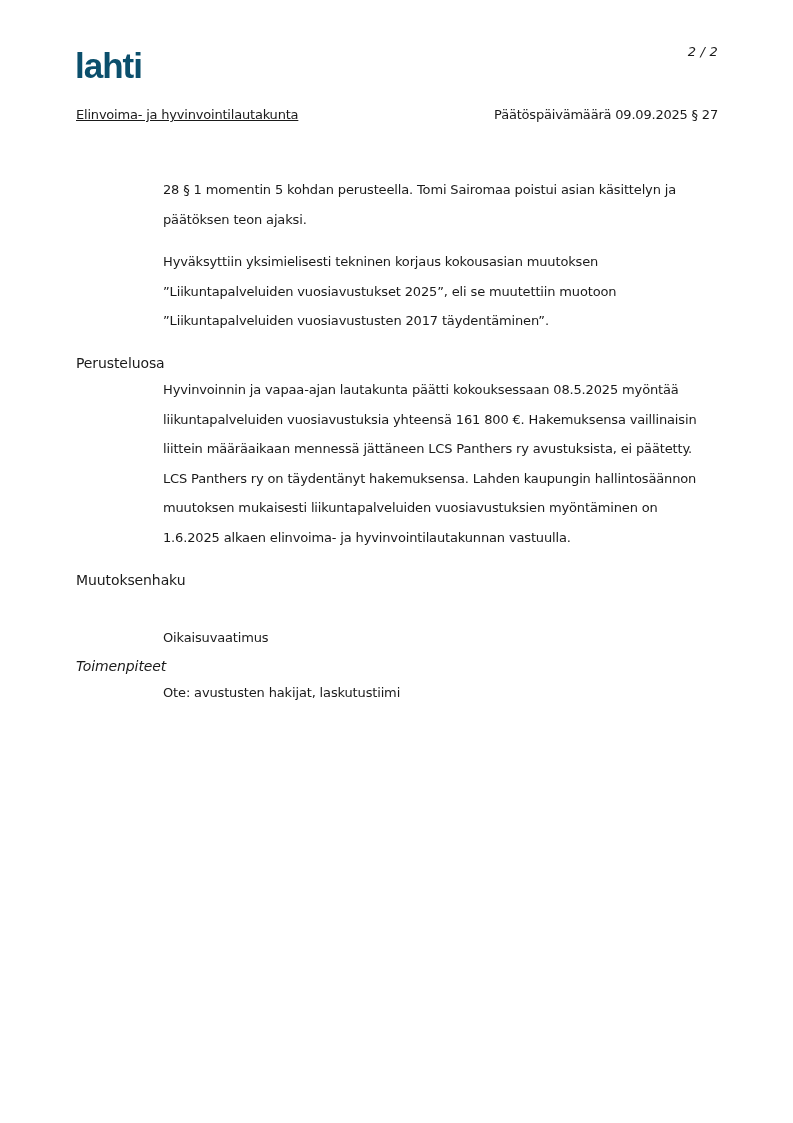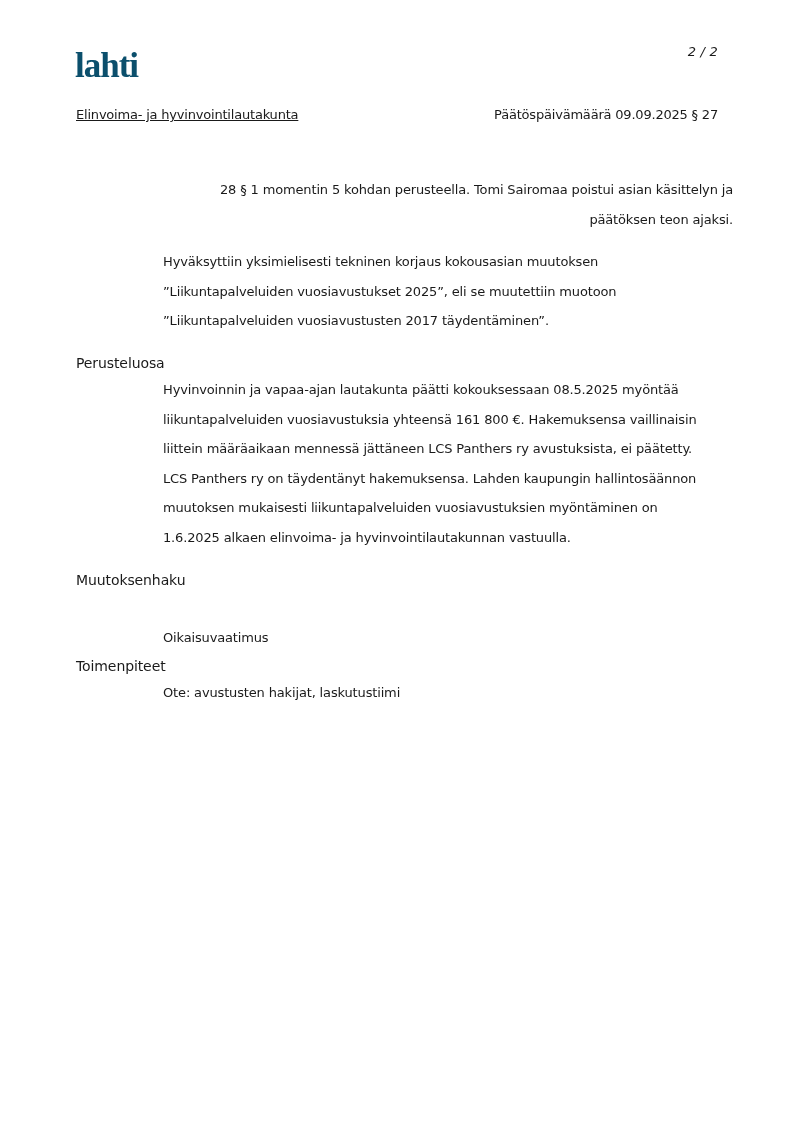--- a/index.html
+++ b/index.html
@@ -2,21 +2,21 @@
 <html><head>
   <meta charset="utf-8">
   <style>
     html, body { margin: 0; padding: 0; background: #ffffff; }
     body {
       width: 793px; height: 1123px; position: relative; overflow: hidden;
       font-family: "DejaVu Sans", sans-serif; color: #1a1a1a;
     }
     .logo {
       position: absolute; left: 75px; top: 46px;
-      font-family: Liberation Serif, serif; font-weight: bold;
+      font-family: Liberation Sans, sans-serif; font-weight: bold;
       font-size: 35px; letter-spacing: -1px; line-height: 40px;
     }
     .page-num {
       position: absolute; right: 75px; top: 44px;
       font-size: 13px; letter-spacing: 0.2px; font-style: italic;
     }
     .header-left {
       position: absolute; left: 76px; top: 107px; font-size: 13px; letter-spacing: -0.2px; text-decoration: underline;
     }
     .header-right {
@@ -32,21 +32,21 @@
     }
   </style>
 </head>
 <body>
 
 <div class="logo" style="color:#0b4f6c;">lahti</div>
 <div class="page-num">2 / 2</div>
 <div class="header-left">Elinvoima- ja hyvinvointilautakunta</div>
 <div class="header-right">Päätöspäivämäärä 09.09.2025 § 27</div>
 
-<div class="para" style="top:175px;text-align:right;">
+<div class="para" style="top:175px;">
   <span class="line">28 § 1 momentin 5 kohdan perusteella. Tomi Sairomaa poistui asian käsittelyn ja</span>
   <span class="line">päätöksen teon ajaksi.</span>
 </div>
 
 <div class="para" style="top:247px;">
   <span class="line">Hyväksyttiin yksimielisesti tekninen korjaus kokousasian muutoksen</span>
   <span class="line">”Liikuntapalveluiden vuosiavustukset 2025”, eli se muutettiin muotoon</span>
   <span class="line">”Liikuntapalveluiden vuosiavustusten 2017 täydentäminen”.</span>
 </div>
 
@@ -58,16 +58,16 @@
   <span class="line">LCS Panthers ry on täydentänyt hakemuksensa. Lahden kaupungin hallintosäännon</span>
   <span class="line">muutoksen mukaisesti liikuntapalveluiden vuosiavustuksien myöntäminen on</span>
   <span class="line">1.6.2025 alkaen elinvoima- ja hyvinvointilautakunnan vastuulla.</span>
 </div>
 
 <div class="heading" style="top:572px;">Muutoksenhaku</div>
 <div class="para" style="top:592px;margin-top:31px;">
   <span class="line">Oikaisuvaatimus</span>
 </div>
 
-<div class="heading" style="top:658px;">Toimenpiteet</div>
+<div class="heading" style="top:658px;font-style:italic;">Toimenpiteet</div>
 <div class="para" style="top:678px;">
   <span class="line">Ote: avustusten hakijat, laskutustiimi</span>
 </div>
 
 </body></html>

